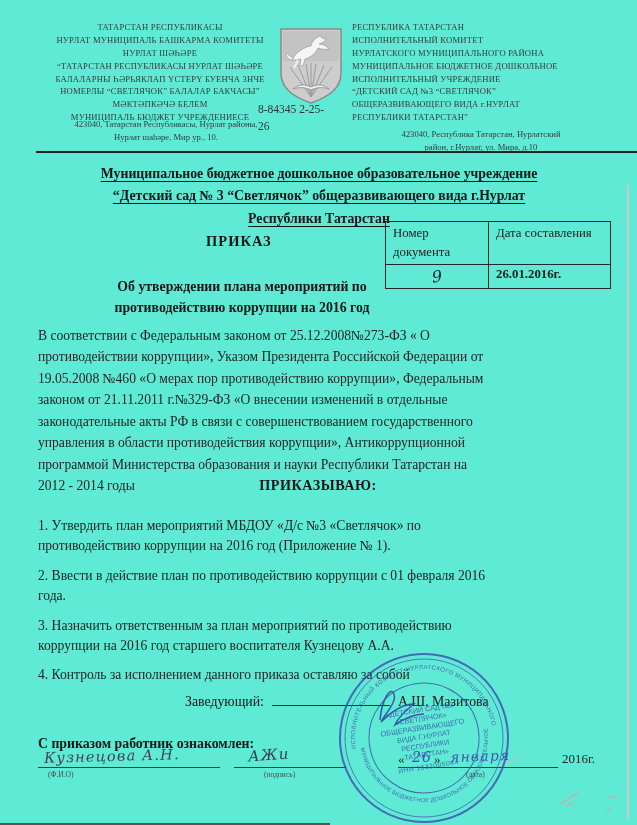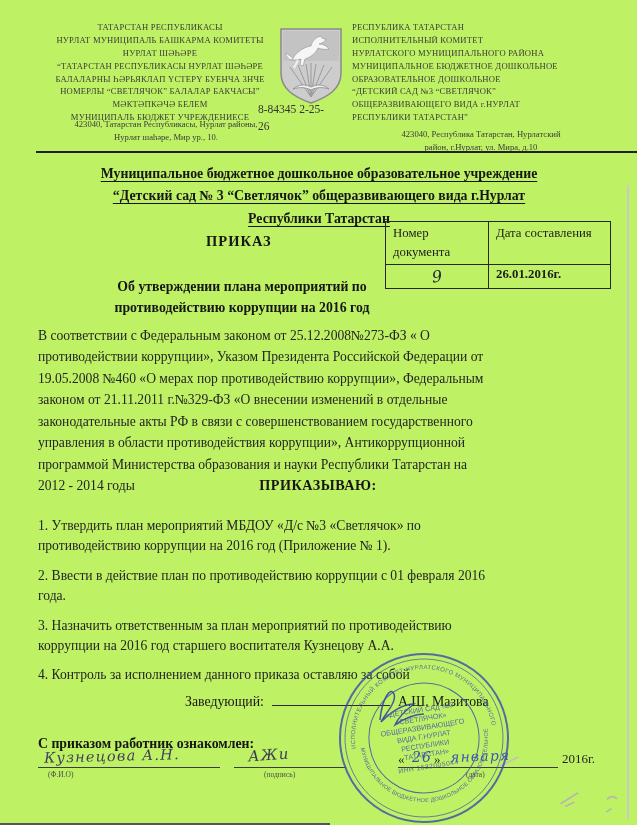--- a/index.html
+++ b/index.html
@@ -1,19 +1,19 @@
 <!DOCTYPE html>
 <html><head>
 <meta charset="utf-8">
 <style>
   * { margin:0; padding:0; box-sizing:border-box; }
   html,body { background:#e8e8e6; }
   .page {
     position:relative; width:637px; height:825px; margin:0 auto;
-    background:#bef264; overflow:hidden;
+    background:#5eead4; overflow:hidden;
     font-family:"Liberation Serif","DejaVu Serif",serif; color:#242424;
   }
   
   .org-left  { position:absolute; left:38px;  top:21px; width:244px; text-align:center;
                font-size:8.6px; line-height:1.5; color:#3a3a3a; letter-spacing:.2px; }
   .org-right { position:absolute; left:352px; top:21px; width:254px; text-align:left;
                font-size:8.6px; line-height:1.5; color:#3a3a3a; letter-spacing:.2px; }
   .emblem    { position:absolute; left:278px; top:27px; width:66px; height:78px; }
   .phone     { position:absolute; left:258px; top:101px; width:96px;
                font-size:11.5px; line-height:1.5; color:#333; }
@@ -122,21 +122,21 @@
 
       <path d="M15 62 C21 57 27 57 33 60 C39 57 45 57 51 62 C45 60 39 60 33 63 C27 60 21 60 15 62 Z" fill="#f0f0f0" stroke="#8a8a8a" stroke-width="0.8"></path>
     </svg>
   </div>
 
   <div class="org-right">
     <div>РЕСПУБЛИКА ТАТАРСТАН</div>
     <div>ИСПОЛНИТЕЛЬНЫЙ КОМИТЕТ</div>
     <div>НУРЛАТСКОГО МУНИЦИПАЛЬНОГО РАЙОНА</div>
     <div>МУНИЦИПАЛЬНОЕ БЮДЖЕТНОЕ ДОШКОЛЬНОЕ</div>
-    <div>ОБРАЗОВАТЕЛЬНОЕ ДОШКОЛЬНОЕ</div>
+    <div>ИСПОЛНИТЕЛЬНЫЙ УЧРЕЖДЕНИЕ</div>
     <div>“ДЕТСКИЙ САД №3 “СВЕТЛЯЧОК”</div>
     <div>ОБЩЕРАЗВИВАЮЩЕГО ВИДА г.НУРЛАТ</div>
     <div>РЕСПУБЛИКИ ТАТАРСТАН”</div>
   </div>
 
   <div class="phone">
     <div>8-84345 2-25-</div>
     <div>26</div>
   </div>
 

